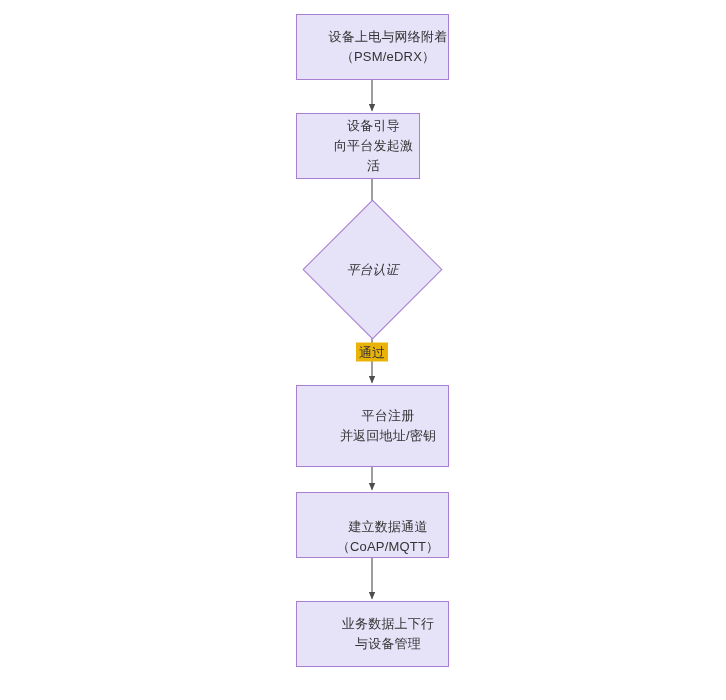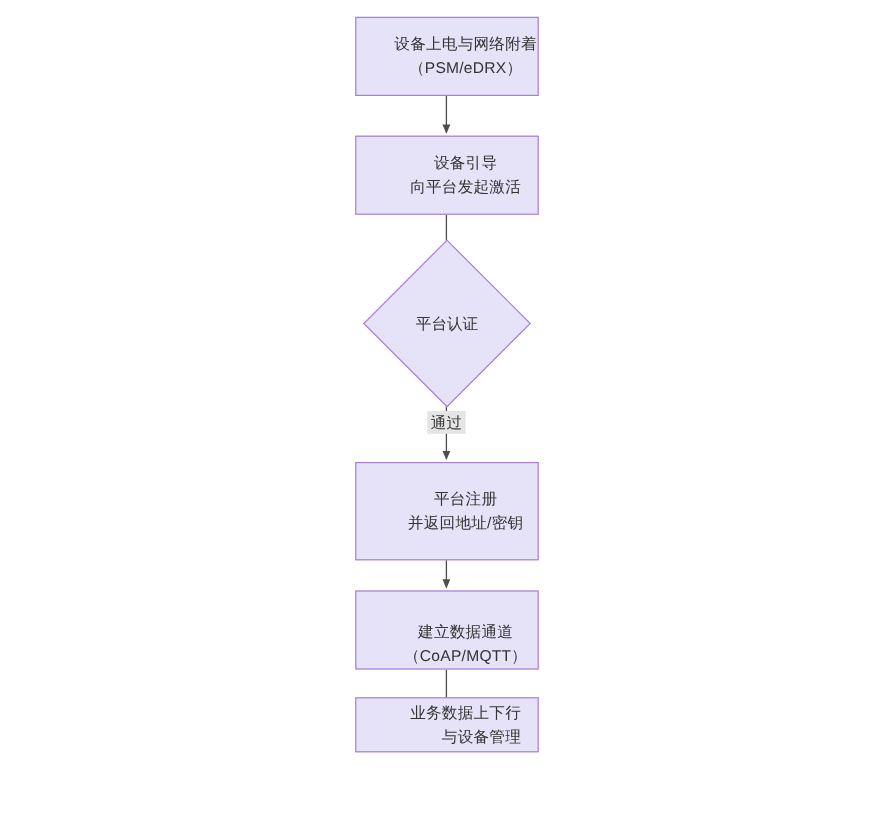--- a/index.html
+++ b/index.html
@@ -68,24 +68,25 @@
     transform: rotate(45deg);
     box-sizing: border-box;
   }
   .diamond-label {
     position: relative;
     z-index: 2;
     font-size: 13px;
     line-height: 20px;
     color: #333333;
     white-space: pre-line;
+    font-style: italic;
   }
   .edge-label {
     position: absolute;
-    background: #e5e5e5;
+    background: #eab308;
     color: #333333;
     font-size: 13px;
     line-height: 17px;
     padding: 1px 3px;
     white-space: nowrap;
     transform: translate(-50%, -50%);
     text-align: center;
   }
 </style>
 </head>
@@ -109,21 +110,21 @@
     <line x1="372" y1="451" x2="372" y2="489.5" stroke="#4d4d4d" stroke-width="1.1" marker-end="url(#arrowhead)"></line>
 
     <line x1="372" y1="558" x2="372" y2="598.5" stroke="#4d4d4d" stroke-width="1.1" marker-end="url(#arrowhead)"></line>
   </svg>
 
   <div class="node process" style="left:296px; top:14px; width:153px; height:66px;">
     <span class="node-label">设备上电与网络附着
 （PSM/eDRX）</span>
   </div>
 
-  <div class="node process" style="left:296px; top:113px; width:153px; height:66px;">
+  <div class="node process" style="left:296px; top:113px; width:124px; height:66px;">
     <span class="node-label">设备引导
 向平台发起激活</span>
   </div>
 
   <div class="node decision" style="left:323px; top:220px; width:99px; height:99px;">
     <span class="diamond-shape"></span>
     <span class="diamond-label">平台认证</span>
   </div>
 
   <div class="edge-label" style="left:372px; top:352px;">
@@ -133,18 +134,18 @@
   <div class="node process" style="left:296px; top:385px; width:153px; height:82px;">
     <span class="node-label">平台注册
 并返回地址/密钥</span>
   </div>
 
   <div class="node process" style="left:296px; top:492px; width:153px; height:66px;align-items:flex-end;">
     <span class="node-label">建立数据通道
 （CoAP/MQTT）</span>
   </div>
 
-  <div class="node process" style="left:296px; top:581px; width:153px; height:46px;text-align:right;">
+  <div class="node process" style="left:296px; top:601px; width:153px; height:66px;">
     <span class="node-label">业务数据上下行
 与设备管理</span>
   </div>
 
 </div>
 
 </body></html>

